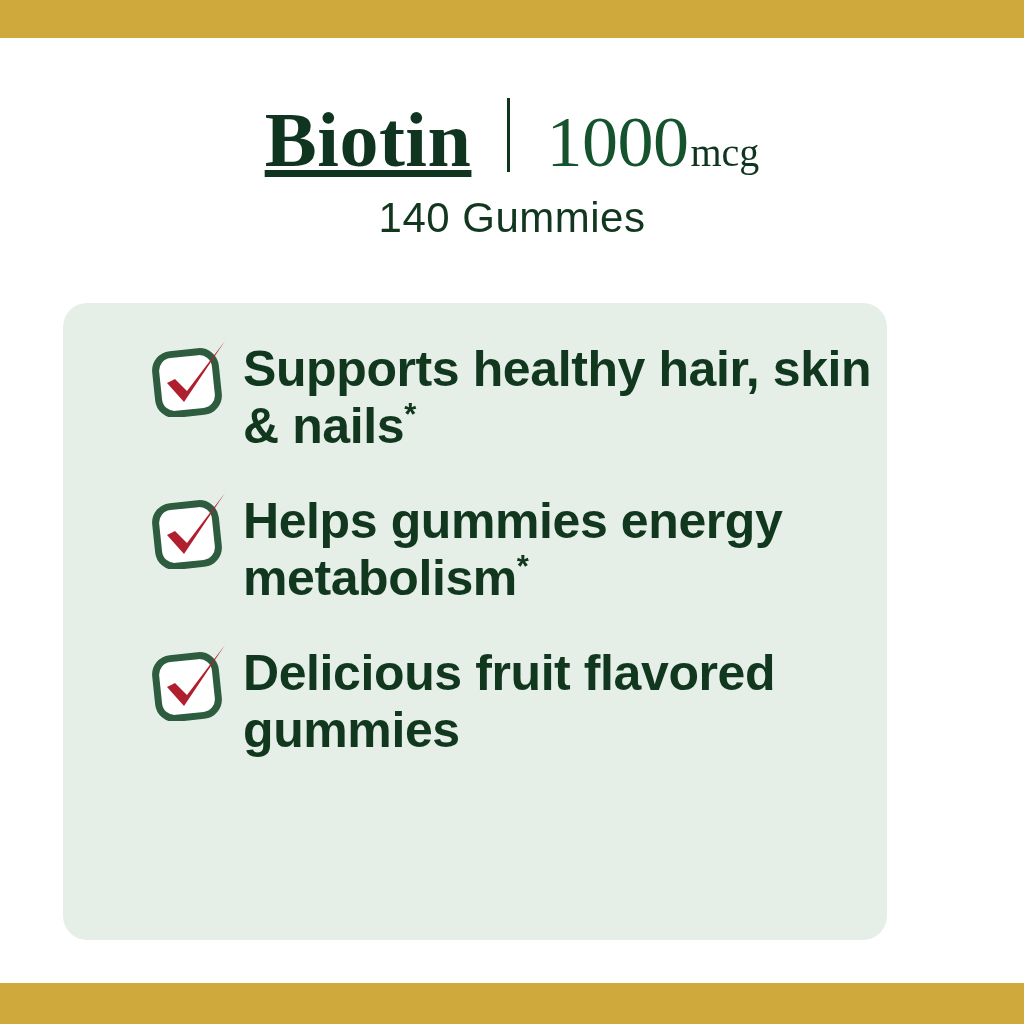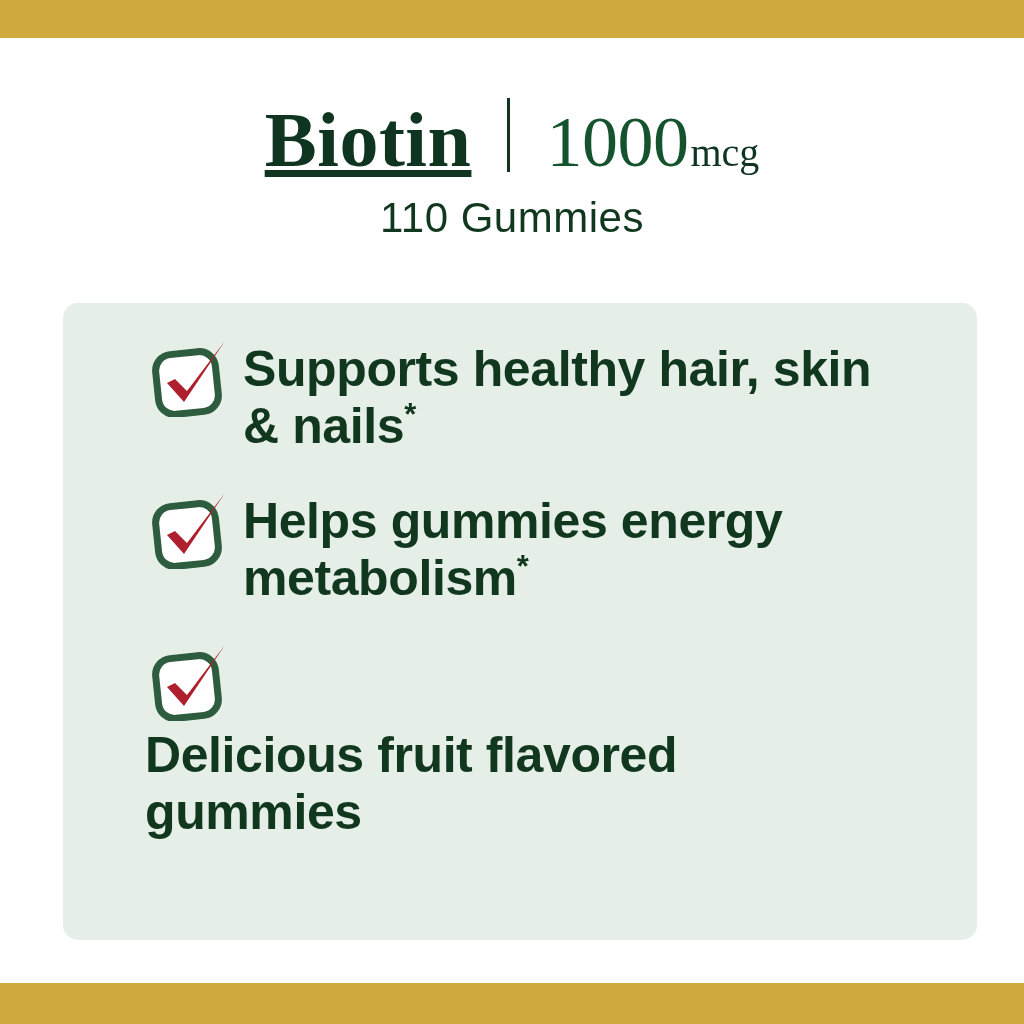--- a/index.html
+++ b/index.html
@@ -87,44 +87,44 @@
     font-size: 42px;
     color: #11381f;
     letter-spacing: 0.5px;
   }
 
   
   .panel {
     position: absolute;
     left: 63px;
     top: 303px;
-    width: 914px;
+    width: 824px;
     height: 637px;
     background: #e5efe7;
-    border-radius: 15px;
+    border-radius: 24px;
     box-sizing: border-box;
     text-decoration: underline;
   }
 
   .benefit-list {
     position: absolute;
     left: 0;
     top: 0;
     width: 898px;
     height: 637px;
     box-sizing: border-box;
     padding: 32px 36px 0 82px;
   }
 
   .benefit {
     display: flex;
     align-items: flex-start;
     margin-bottom: 32px;
   }
-  .benefit:last-child { margin-bottom: 0; flex-direction: column; }
+  .benefit:last-child { margin-bottom: 0; }
 
   .check-icon {
     flex: 0 0 auto;
     width: 84px;
     height: 78px;
     margin-top: 4px;
     margin-right: 14px;
   }
 
   .benefit-text {
@@ -151,21 +151,21 @@
 
   <div class="rule-gold top"></div>
 
   <div class="heading">
     <div class="title-row">
       <span class="title-name">Biotin</span>
       <span class="title-divider"></span>
       <span class="title-dose">1000</span>
       <span class="title-unit">mcg</span>
     </div>
-    <div class="subtitle">110 Gummies</div>
+    <div class="subtitle">140 Gummies</div>
   </div>
 
   <div class="panel">
     <div class="benefit-list">
 
       <div class="benefit">
         <span class="check-icon">
           <svg viewBox="0 0 84 78" width="84" height="78" aria-hidden="true">
             <g transform="rotate(-6 42 44)">
               <rect x="12" y="14" width="60" height="60" rx="16" ry="16" fill="#ffffff" stroke="#2d5c3f" stroke-width="7"></rect>

